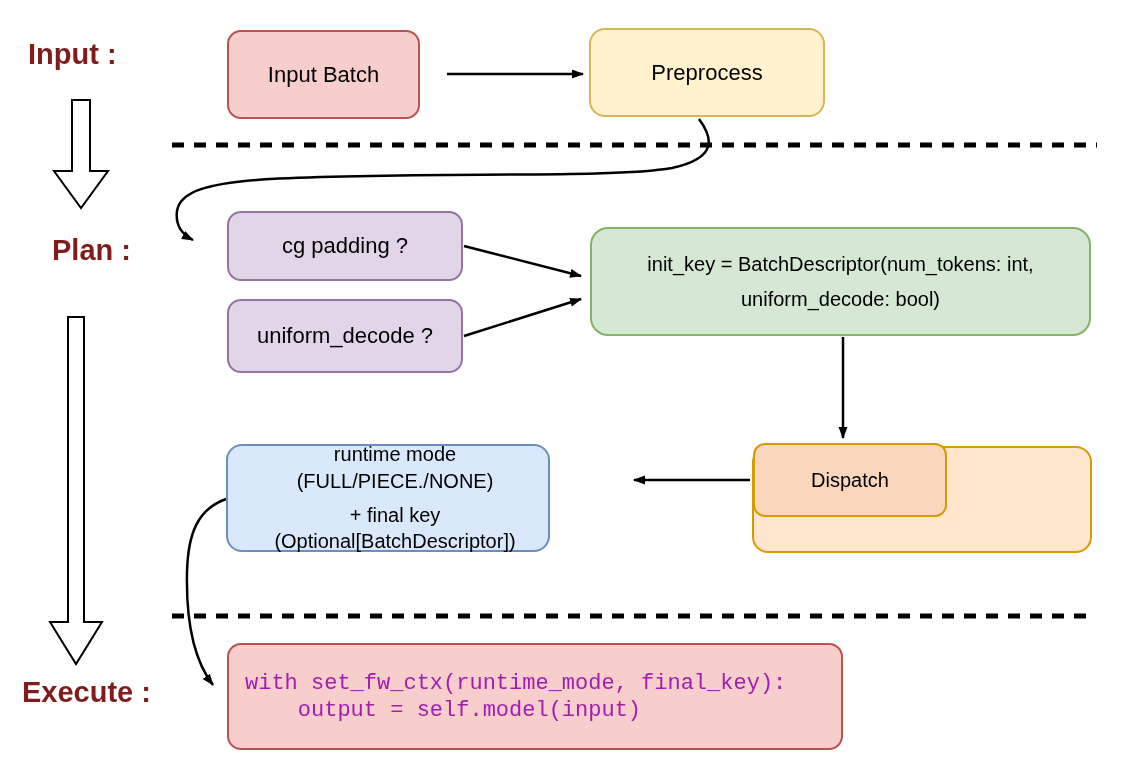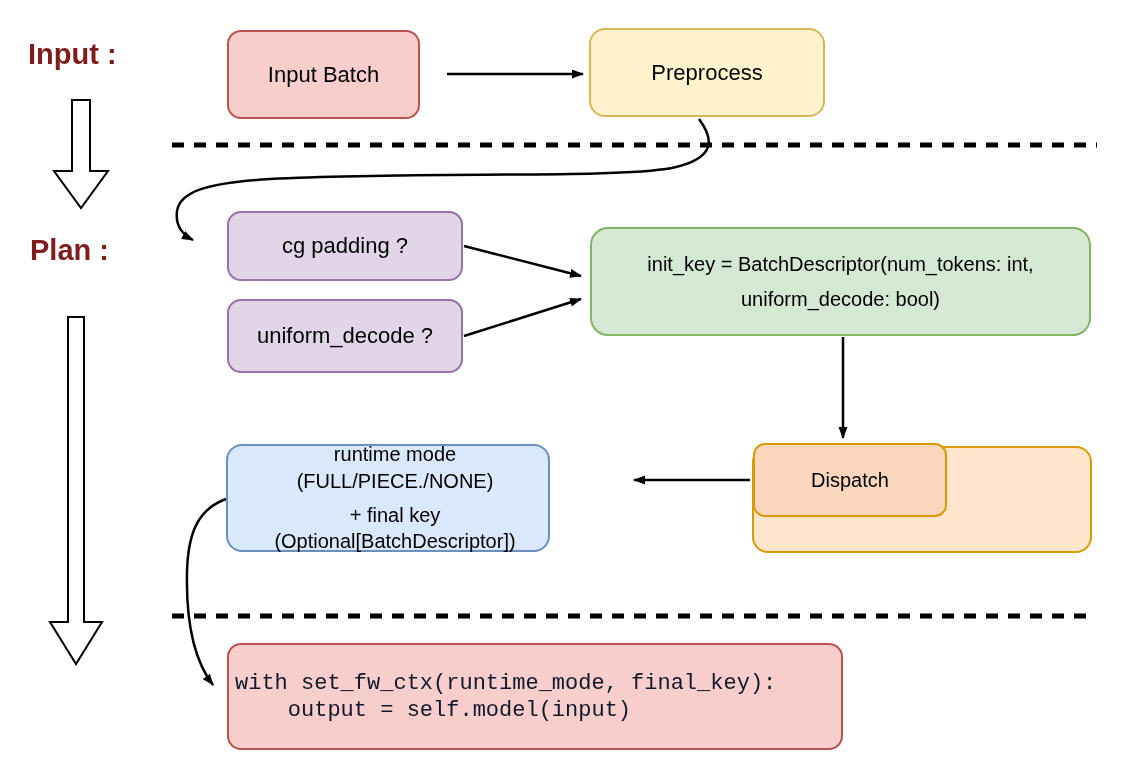--- a/index.html
+++ b/index.html
@@ -21,21 +21,21 @@
   .node-purple{background:#E1D5E7;border-color:#9673A6;}
   .node-green {background:#D5E8D4;border-color:#82B366;border-radius:18px;}
   .node-blue  {background:#DAE8FC;border-color:#6C8EBF;border-radius:16px;}
   .node-orange-outer{background:#FFE6CC;border-color:#D79B00;border-radius:16px;}
   .node-orange-inner{background:#FAD6BD;border-color:#D79B00;border-radius:12px;}
   .fs22{font-size:22px;}
   .fs21{font-size:20px;gap:8px;}
   .code-box{
     align-items:flex-start;justify-content:center;text-align:left;
     font-family:"Liberation Mono",monospace;font-size:22px;line-height:27px;
-    color:#0f172a;padding-left:6px;
+    color:#a21caf;padding-left:16px;
   }
   .code-line{white-space:pre;}
   .cuda-text{
     position:absolute;display:flex;flex-direction:column;align-items:center;justify-content:center;
     text-align:center;font-size:24px;line-height:1.25;
   }
 </style>
 </head>
 <body>
 
@@ -57,21 +57,22 @@
     <line x1="447" y1="74" x2="583" y2="74" stroke="#000" stroke-width="2.5" marker-end="url(#arrow)"></line>
     <path d="M 699 119 C 713 138, 718 158, 672 168 C 610 179, 420 171, 270 179 C 205 183, 180 192, 177 211 C 175 227, 183 235, 193 240" fill="none" stroke="#000" stroke-width="2.5" marker-end="url(#arrow)"></path>
     <line x1="464" y1="246" x2="581" y2="276" stroke="#000" stroke-width="2.5" marker-end="url(#arrow)"></line>
     <line x1="464" y1="336" x2="581" y2="299" stroke="#000" stroke-width="2.5" marker-end="url(#arrow)"></line>
     <line x1="843" y1="337" x2="843" y2="438" stroke="#000" stroke-width="2.5" marker-end="url(#arrow)"></line>
     <line x1="750" y1="480" x2="634" y2="480" stroke="#000" stroke-width="2.5" marker-end="url(#arrow)"></line>
     <path d="M 226 499 C 198 509, 188 533, 187 572 C 186 618, 192 658, 213 685" fill="none" stroke="#000" stroke-width="2.5" marker-end="url(#arrow)"></path>
   </svg>
 
   <div class="stage-label" style="left:28px;top:38px;">Input :</div>
-  <div class="stage-label" style="left:30px;top:234px;">Plan :</div>
+  <div class="stage-label" style="left:52px;top:234px;">Plan :</div>
+  <div class="stage-label" style="left:22px;top:676px;">Execute :</div>
 
   <div class="node node-pink fs22" style="left:227px;top:30px;width:193px;height:89px;">
     <span>Input Batch</span>
   </div>
   <div class="node node-yellow fs22" style="left:589px;top:28px;width:236px;height:89px;border-radius:16px;">
     <span>Preprocess</span>
   </div>
 
   <div class="node node-purple fs22" style="left:227px;top:299px;width:236px;height:74px;">
     <span>uniform_decode ?</span>

